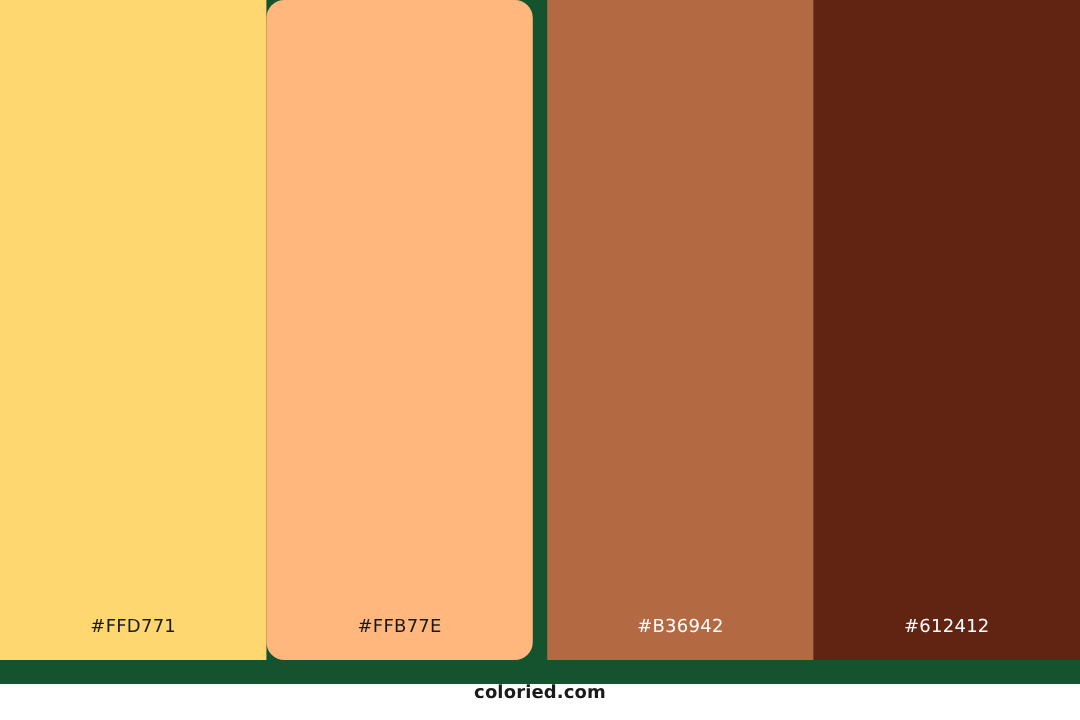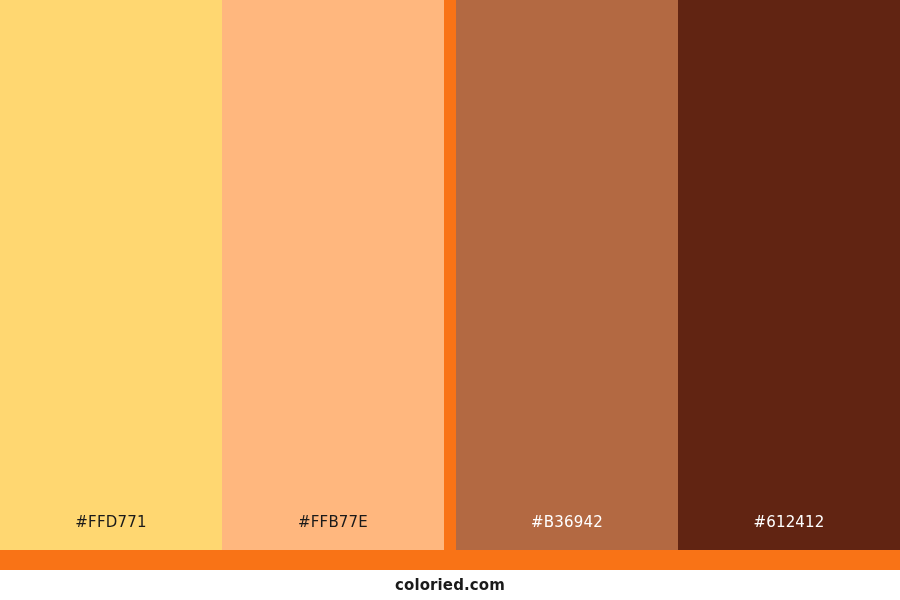--- a/index.html
+++ b/index.html
@@ -51,45 +51,45 @@
     line-height: 1;
     padding-bottom: 20px;
     white-space: nowrap;
   }
 
   #footer-bar {
     width: 900px;
     height: 32px;
     background: #ffffff;
     display: flex;
-    align-items: center;
+    align-items: flex-start;
     justify-content: center;
   }
 
   #site-credit {
     font-family: "DejaVu Sans", "Liberation Sans", sans-serif;
     font-size: 15px;
     font-weight: 700;
     color: #1a1a1a;
     letter-spacing: 0.1px;
     line-height: 1;
   }
 </style>
 </head>
 <body>
 
-<div id="palette-page" style="background-color: #f97316; gap: 20px;">
+<div id="palette-page" style="background-color: #14532d; gap: 20px;">
 
   <div id="swatch-strip">
 
     <div class="swatch" style="background-color: rgb(255, 215, 113);">
       <span class="swatch-label" style="color: rgb(26, 26, 26);">#FFD771</span>
     </div>
 
-    <div class="swatch" style="background-color: rgb(255, 183, 126);">
+    <div class="swatch" style="background-color: rgb(255, 183, 126); border-radius: 15px;">
       <span class="swatch-label" style="color: rgb(26, 26, 26);">#FFB77E</span>
     </div>
 
 
     <div class="swatch" style="background-color: rgb(179, 105, 66); margin-left: 12px;">
       <span class="swatch-label" style="color: rgb(255, 255, 255);">#B36942</span>
     </div>
 
     <div class="swatch" style="background-color: rgb(97, 36, 18);">
       <span class="swatch-label" style="color: rgb(255, 255, 255); margin-top: 40px;">#612412</span>

